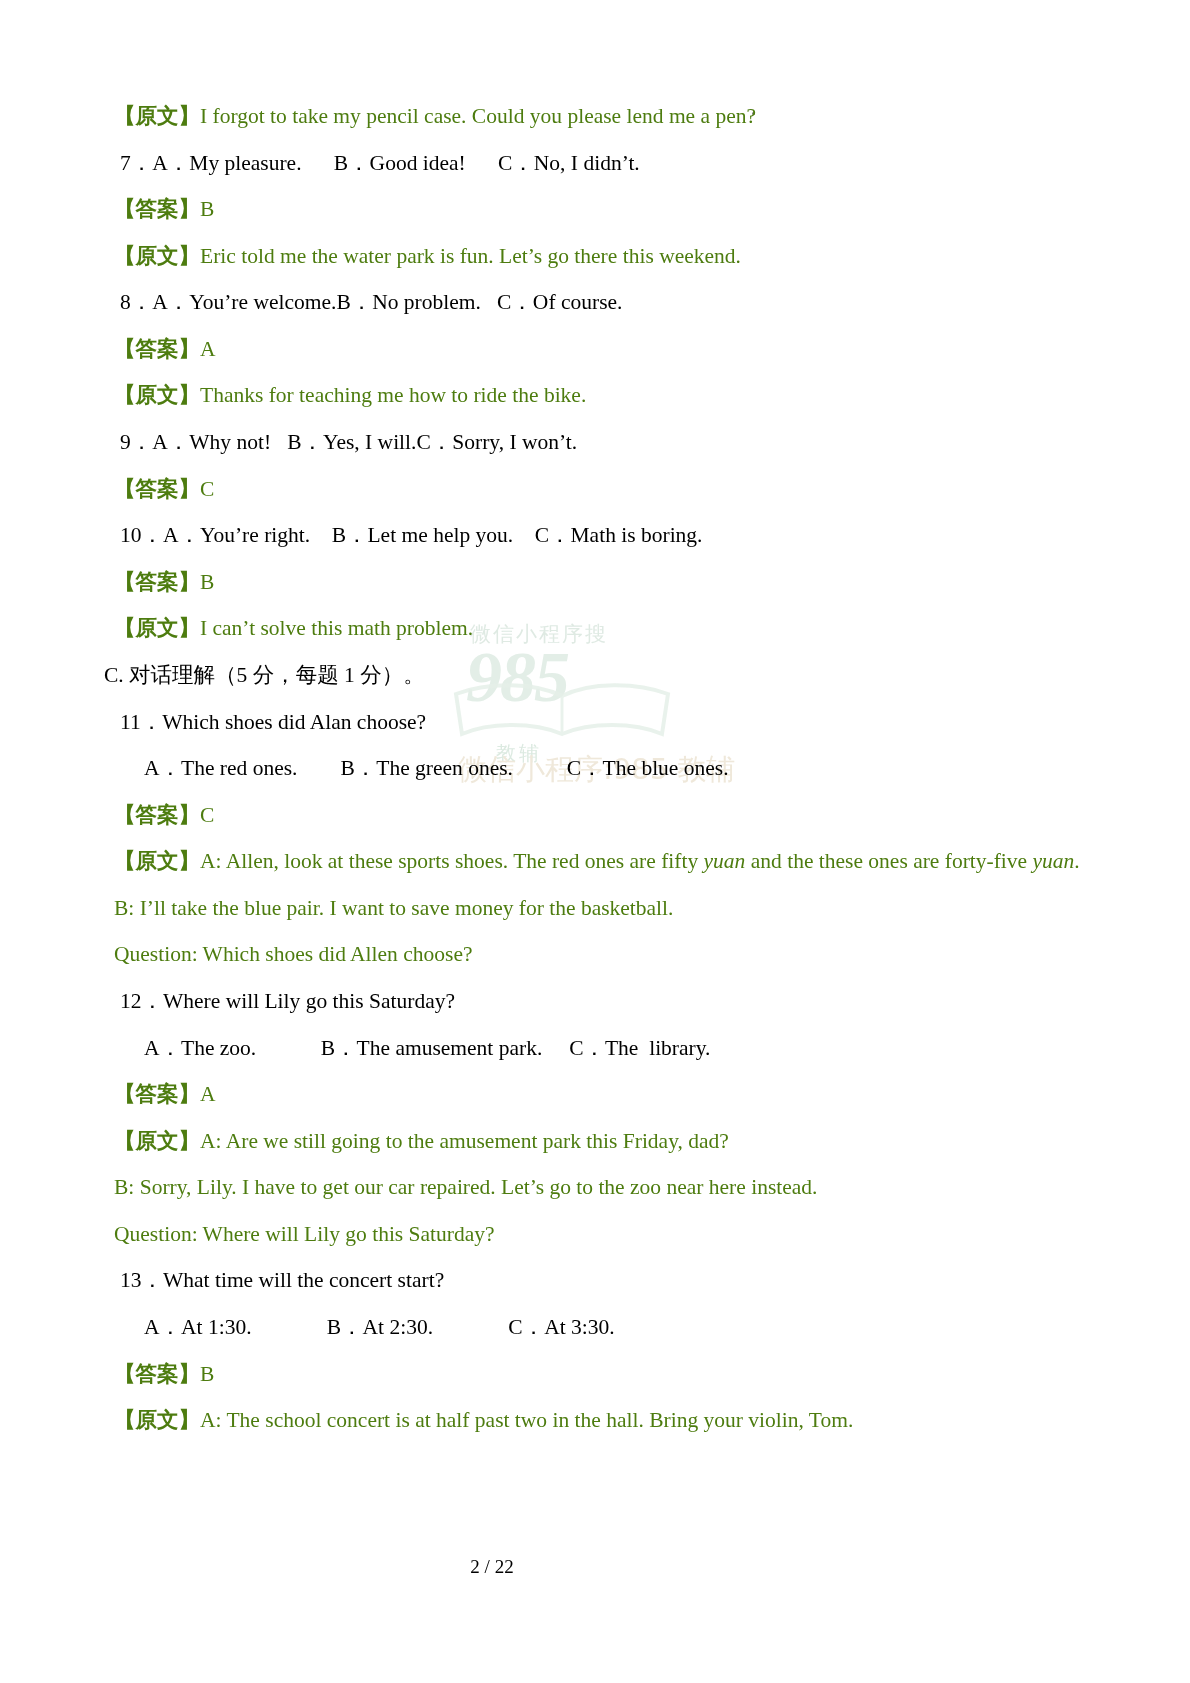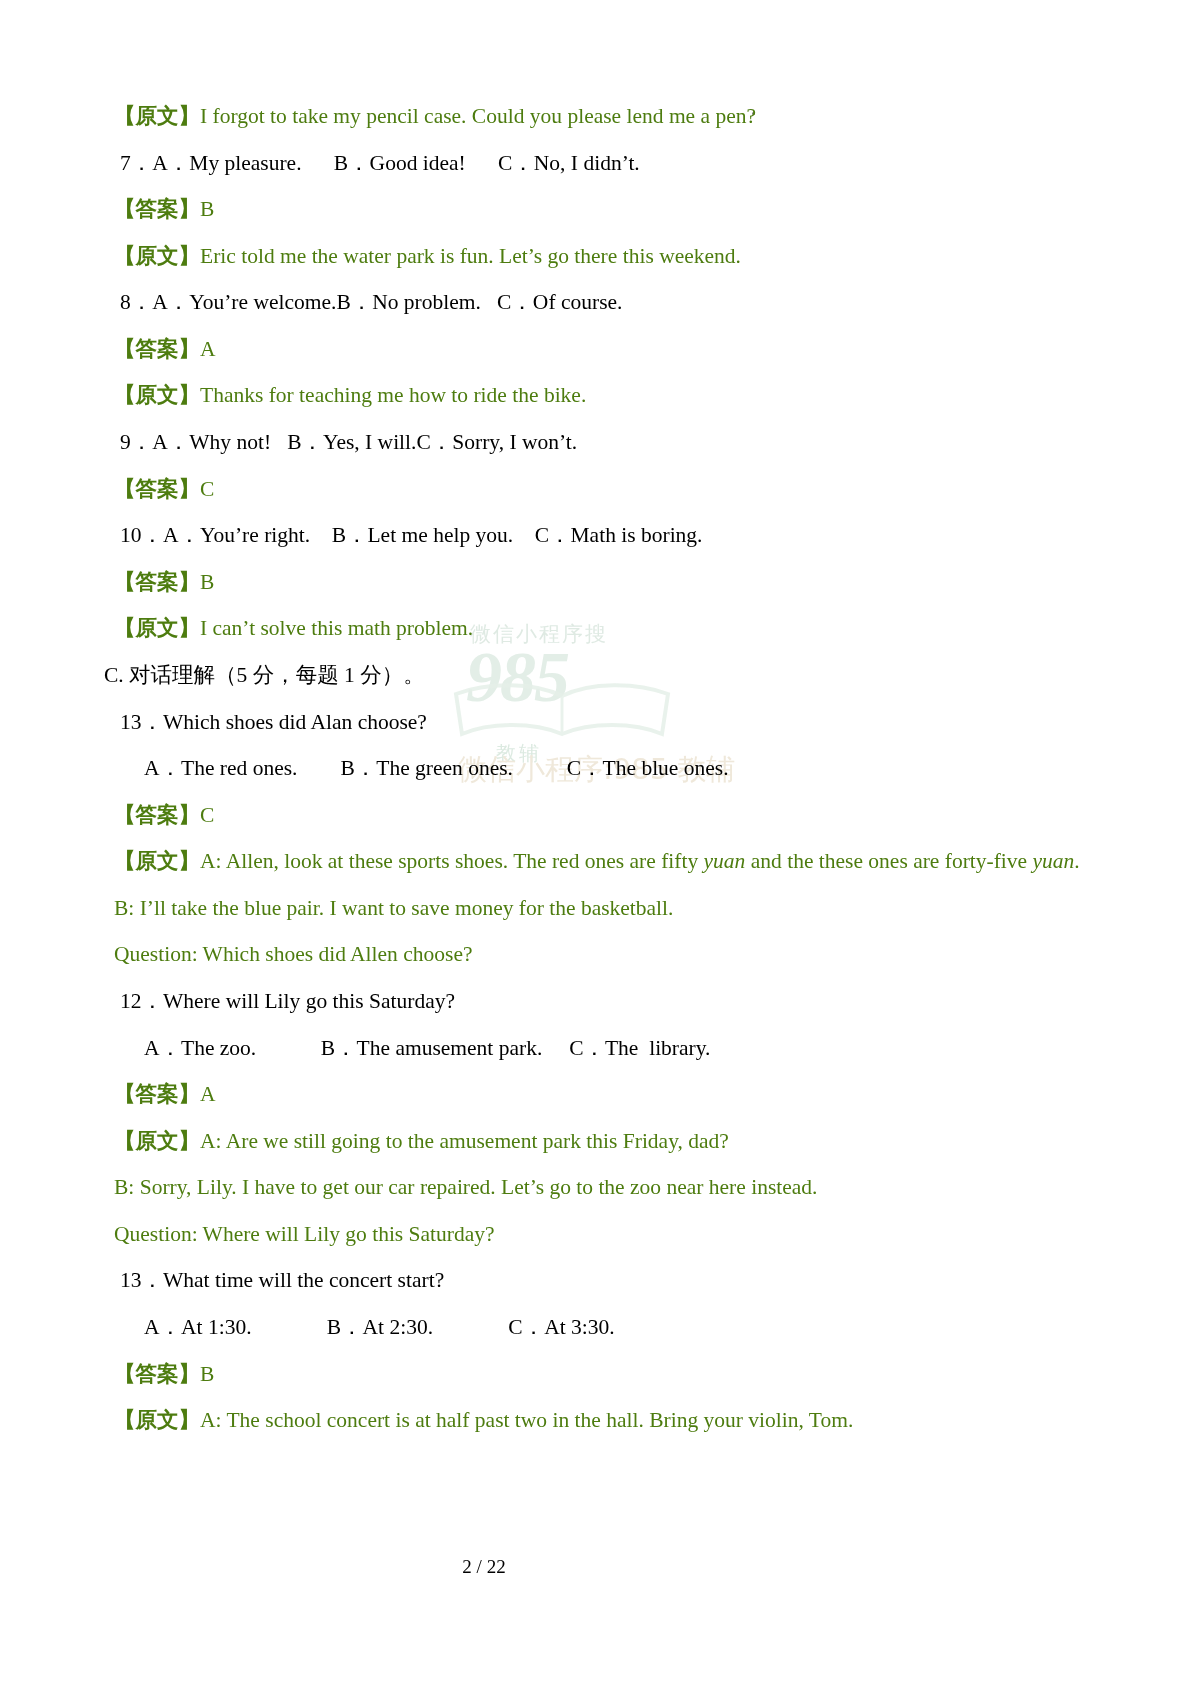--- a/index.html
+++ b/index.html
@@ -115,21 +115,21 @@
     top: 112px;
     width: 3px;
     height: 3px;
     background: #777;
     border-radius: 50%;
     z-index: 1;
   }
 
   .footer {
     position: absolute;
-    left: 8px;
+    left: 16px;
     top: 1556px;
     width: 952px;
     text-align: center;
     font-size: 19px;
     color: #000;
     z-index: 2;
   }
 </style>
 </head>
 <body>
@@ -169,21 +169,21 @@
 
 
   <div class="line black indent-q"><span class="opt-row"><span>10．</span><span>A．You’re right.</span>    <span>B．Let me help you.</span>    <span>C．Math is boring.</span></span></div>
 
   <div class="line red indent-red"><span class="tag">【答案】</span><span>B</span></div>
 
   <div class="line red indent-red"><span class="tag">【原文】</span><span>I can’t solve this math problem.</span></div>
 
   <div class="line black">C. 对话理解（5 分，每题 1 分）。</div>
 
-  <div class="line black indent-q">13．Which shoes did Alan choose?</div>
+  <div class="line black indent-q">11．Which shoes did Alan choose?</div>
 
   <div class="line black indent-opt"><span class="opt-row"><span>A．The red ones.</span>        <span>B．The green ones.</span>          <span>C．The blue ones.</span></span></div>
 
   <div class="line red indent-red"><span class="tag">【答案】</span><span>C</span></div>
 
   <div class="line red indent-red"><span class="tag">【原文】</span><span>A: Allen, look at these sports shoes. The red ones are fifty </span><span class="ital">yuan</span><span> and the these ones are forty-five </span><span class="ital">yuan</span><span>.</span></div>
 
   <div class="line red indent-red">B: I’ll take the blue pair. I want to save money for the basketball.</div>
 
   <div class="line red indent-red">Question: Which shoes did Allen choose?</div>

